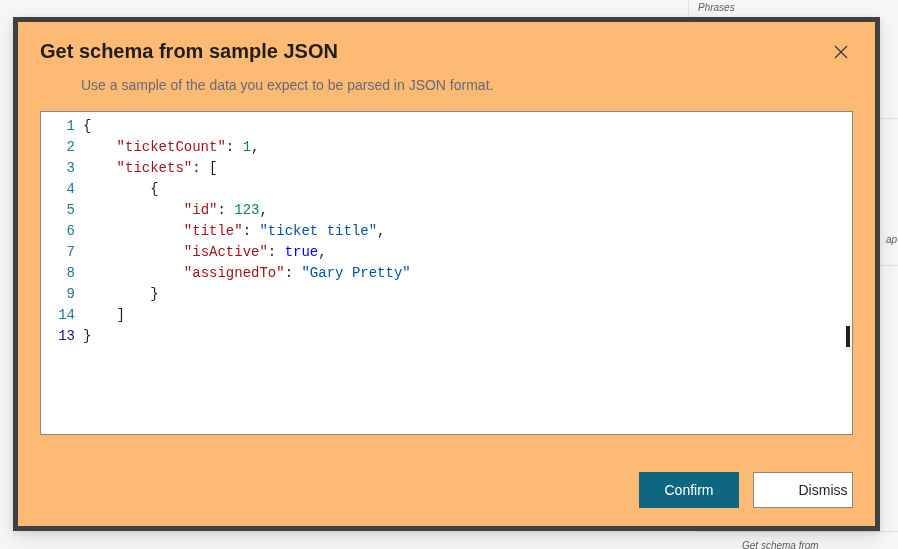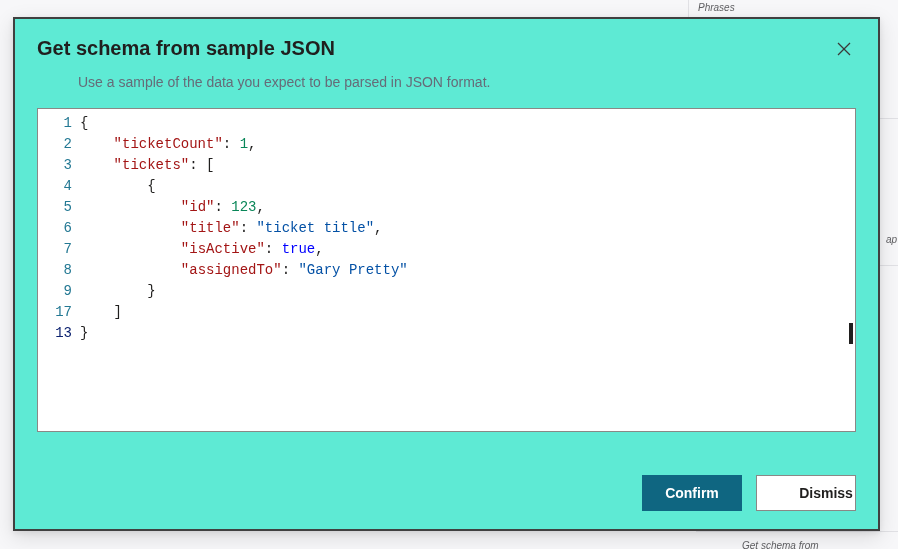--- a/index.html
+++ b/index.html
@@ -18,22 +18,22 @@
     font-style: italic;
   }
   .bg-top { top: 2px; left: 698px; }
   .bg-right { top: 234px; left: 886px; }
   .bg-bottom { top: 540px; left: 742px; white-space: nowrap; }
   .bg-line { position:absolute; background:#e1e1e5; }
   .dialog {
     position: absolute;
     top: 17px; left: 13px;
     width: 867px; height: 514px;
-    background: #5eead4;
-    border: 2px solid #404040;
+    background: #fdba74;
+    border: 5px solid #404040;
     box-shadow: 0 6px 20px rgba(0,0,0,0.12), 0 2px 6px rgba(0,0,0,0.08);
     display: flex;
     flex-direction: column;
   }
   .dialog-header {
     position: relative;
     padding: 18px 22px 0 22px;
   }
   .dialog-title {
     font-size: 20px;
@@ -102,21 +102,21 @@
     display: flex;
     align-items: flex-end;
     justify-content: flex-end;
     gap: 14px;
     padding: 0 22px 18px 22px;
   }
   .btn {
     min-width: 100px;
     height: 36px;
     font-size: 14px;
-    font-weight: 700;
+    font-weight: 400;
     display:flex; align-items:center; justify-content:center;
     cursor: pointer;
     user-select: none;
   }
   .btn-primary {
     background: #0f6681;
     color: #fff;
     border: 1px solid #0f6681;
   }
   .btn-default {
@@ -155,21 +155,21 @@
     <div class="gutter" id="gutter">
         <div class="ln">1</div>
         <div class="ln">2</div>
         <div class="ln">3</div>
         <div class="ln">4</div>
         <div class="ln">5</div>
         <div class="ln">6</div>
         <div class="ln">7</div>
         <div class="ln">8</div>
         <div class="ln">9</div>
-        <div class="ln">17</div>
+        <div class="ln">14</div>
         <div class="ln current">13</div>
       </div>
     <div class="code" id="code"><div><span class="tok-punc">{</span></div><div><span>    </span><span class="tok-key">"ticketCount"</span><span class="tok-punc">: </span><span class="tok-num">1</span><span class="tok-punc">,</span></div><div><span>    </span><span class="tok-key">"tickets"</span><span class="tok-punc">: [</span></div><div><span>        </span><span class="tok-punc">{</span></div><div><span>            </span><span class="tok-key">"id"</span><span class="tok-punc">: </span><span class="tok-num">123</span><span class="tok-punc">,</span></div><div><span>            </span><span class="tok-key">"title"</span><span class="tok-punc">: </span><span class="tok-str">"ticket title"</span><span class="tok-punc">,</span></div><div><span>            </span><span class="tok-key">"isActive"</span><span class="tok-punc">: </span><span class="tok-bool">true</span><span class="tok-punc">,</span></div><div><span>            </span><span class="tok-key">"assignedTo"</span><span class="tok-punc">: </span><span class="tok-str">"Gary Pretty"</span></div><div><span>        </span><span class="tok-punc">}</span></div><div><span>    </span><span class="tok-punc">]</span></div><div><span class="tok-punc">}</span></div></div>
     <div class="cursor-mark"></div>
   </div>
 
   <div class="dialog-footer">
     <div class="btn btn-primary">Confirm</div>
     <div class="btn btn-default">Dismiss</div>
   </div>

